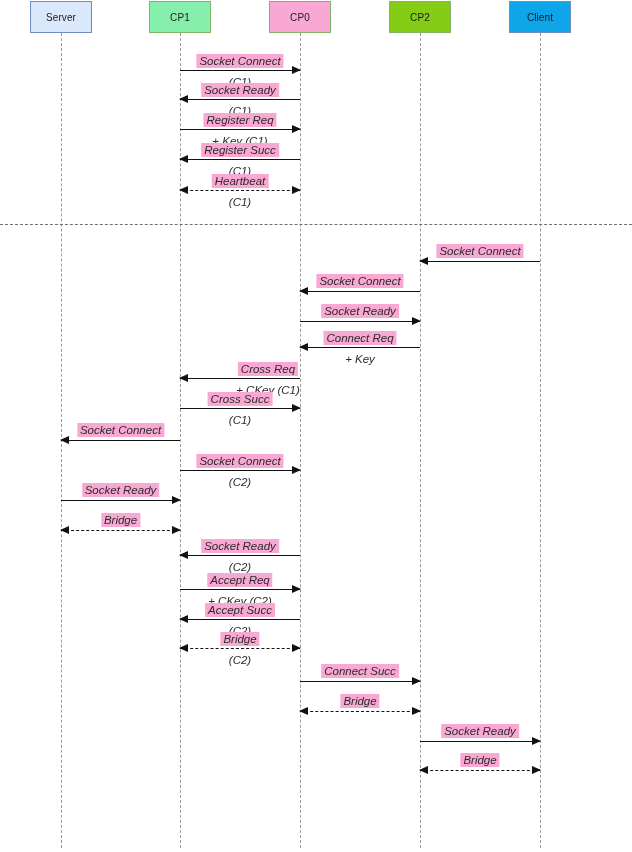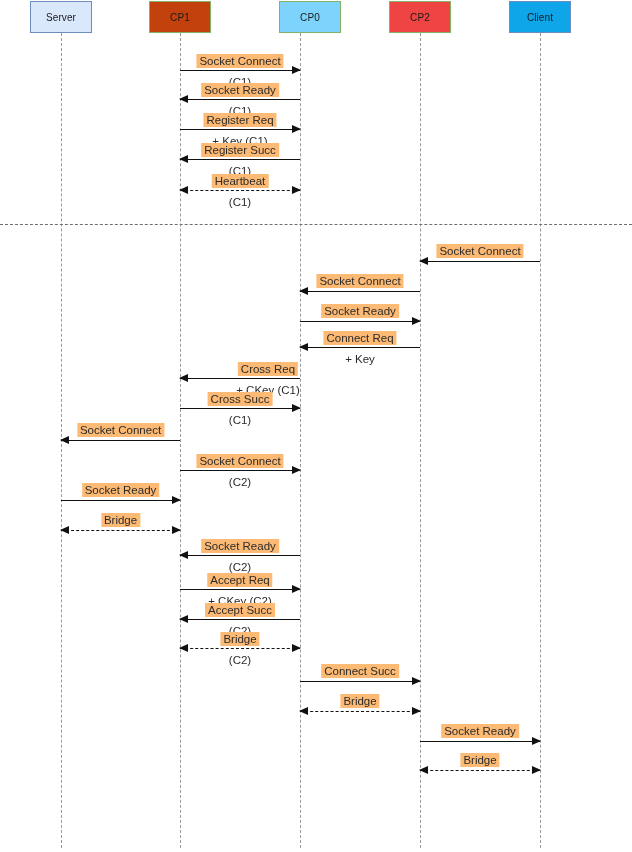--- a/index.html
+++ b/index.html
@@ -78,24 +78,25 @@
     border-right: 9px solid #111111;
   }
   .msg .label {
     position: absolute;
     left: 50%;
     transform: translateX(-50%);
     top: -17px;
     white-space: nowrap;
     font-size: 11.5px;
     color: #2b2b2b;
-    background: #fdba74;
+    background: #f9a8d4;
     padding: 0 3px;
     line-height: 14px;
     text-align: center;
+    font-style: italic;
   }
   .msg .label .l2 {
     display: block;
     position: absolute;
     left: 50%;
     transform: translateX(-50%);
     top: 16px;
     white-space: nowrap;
     background: transparent;
     padding: 5px 3px;
@@ -105,27 +106,27 @@
   }
 </style>
 </head>
 <body>
 
 <div id="canvas">
   <div id="actors-layer">
       <div class="actor-box" style="left: 30px; background: rgb(218, 232, 252); border-color: rgb(108, 142, 191);">
         <span>Server</span>
       </div>
-      <div class="actor-box" style="left: 149px; background: #c2410c; border-color: rgb(130, 179, 102);">
+      <div class="actor-box" style="left: 149px; background: #86efac; border-color: rgb(130, 179, 102);">
         <span>CP1</span>
       </div>
-      <div class="actor-box" style="left: 279px; background: #7dd3fc; border-color: rgb(130, 179, 102);">
+      <div class="actor-box" style="left: 269px; background: #f9a8d4; border-color: rgb(130, 179, 102);">
         <span>CP0</span>
       </div>
-      <div class="actor-box" style="left: 389px; background: #ef4444; border-color: rgb(130, 179, 102);">
+      <div class="actor-box" style="left: 389px; background: #84cc16; border-color: rgb(130, 179, 102);">
         <span>CP2</span>
       </div>
       <div class="actor-box" style="left: 509px; background: #0ea5e9; border-color: rgb(108, 142, 191);">
         <span>Client</span>
       </div>
     </div>
   <div id="lifelines-layer">
       <div class="lifeline" style="left: 61px; border-left-color: rgb(154, 154, 154);"></div>
       <div class="lifeline" style="left: 180px; border-left-color: rgb(154, 154, 154);"></div>
       <div class="lifeline" style="left: 300px; border-left-color: rgb(154, 154, 154);"></div>

